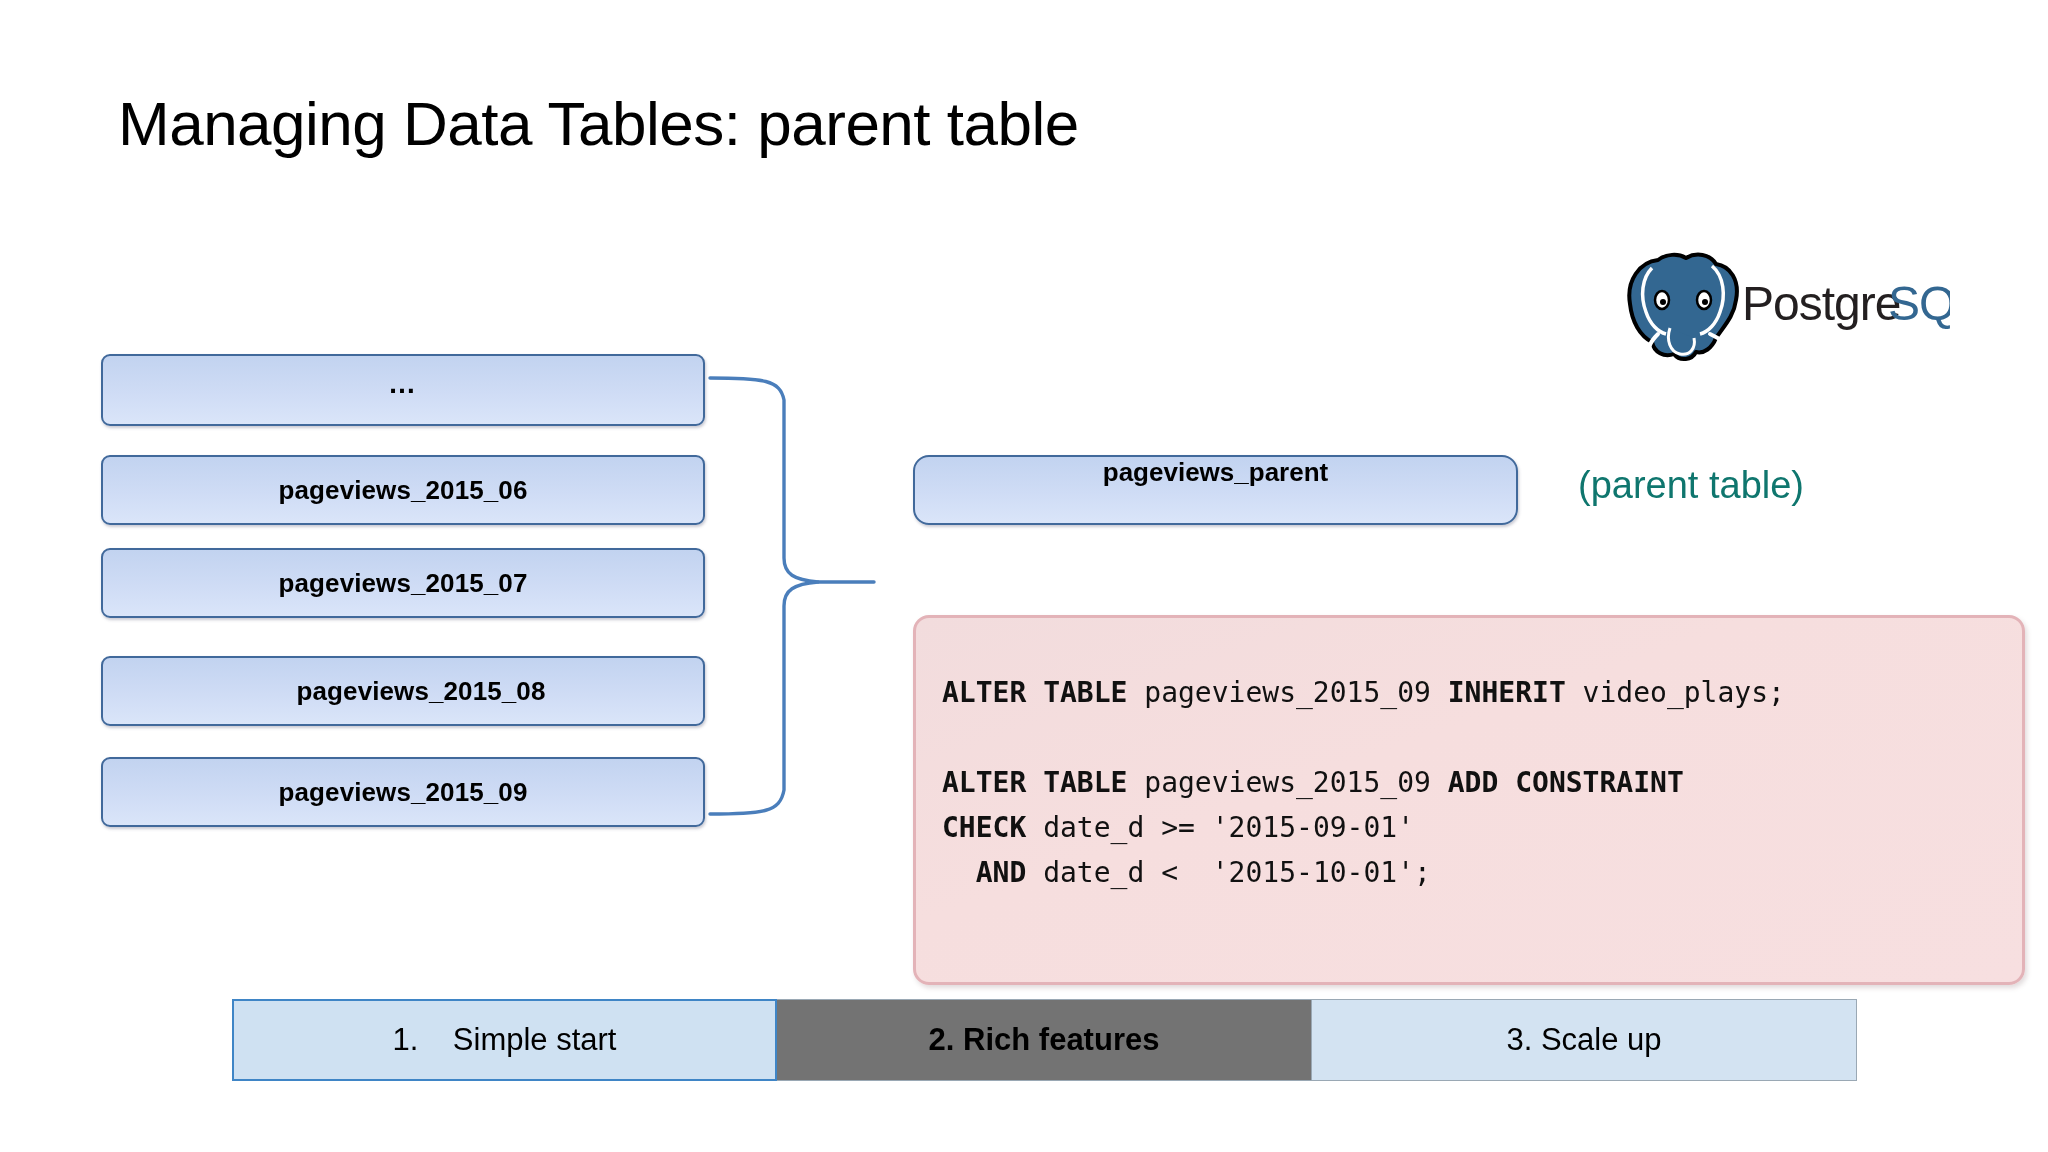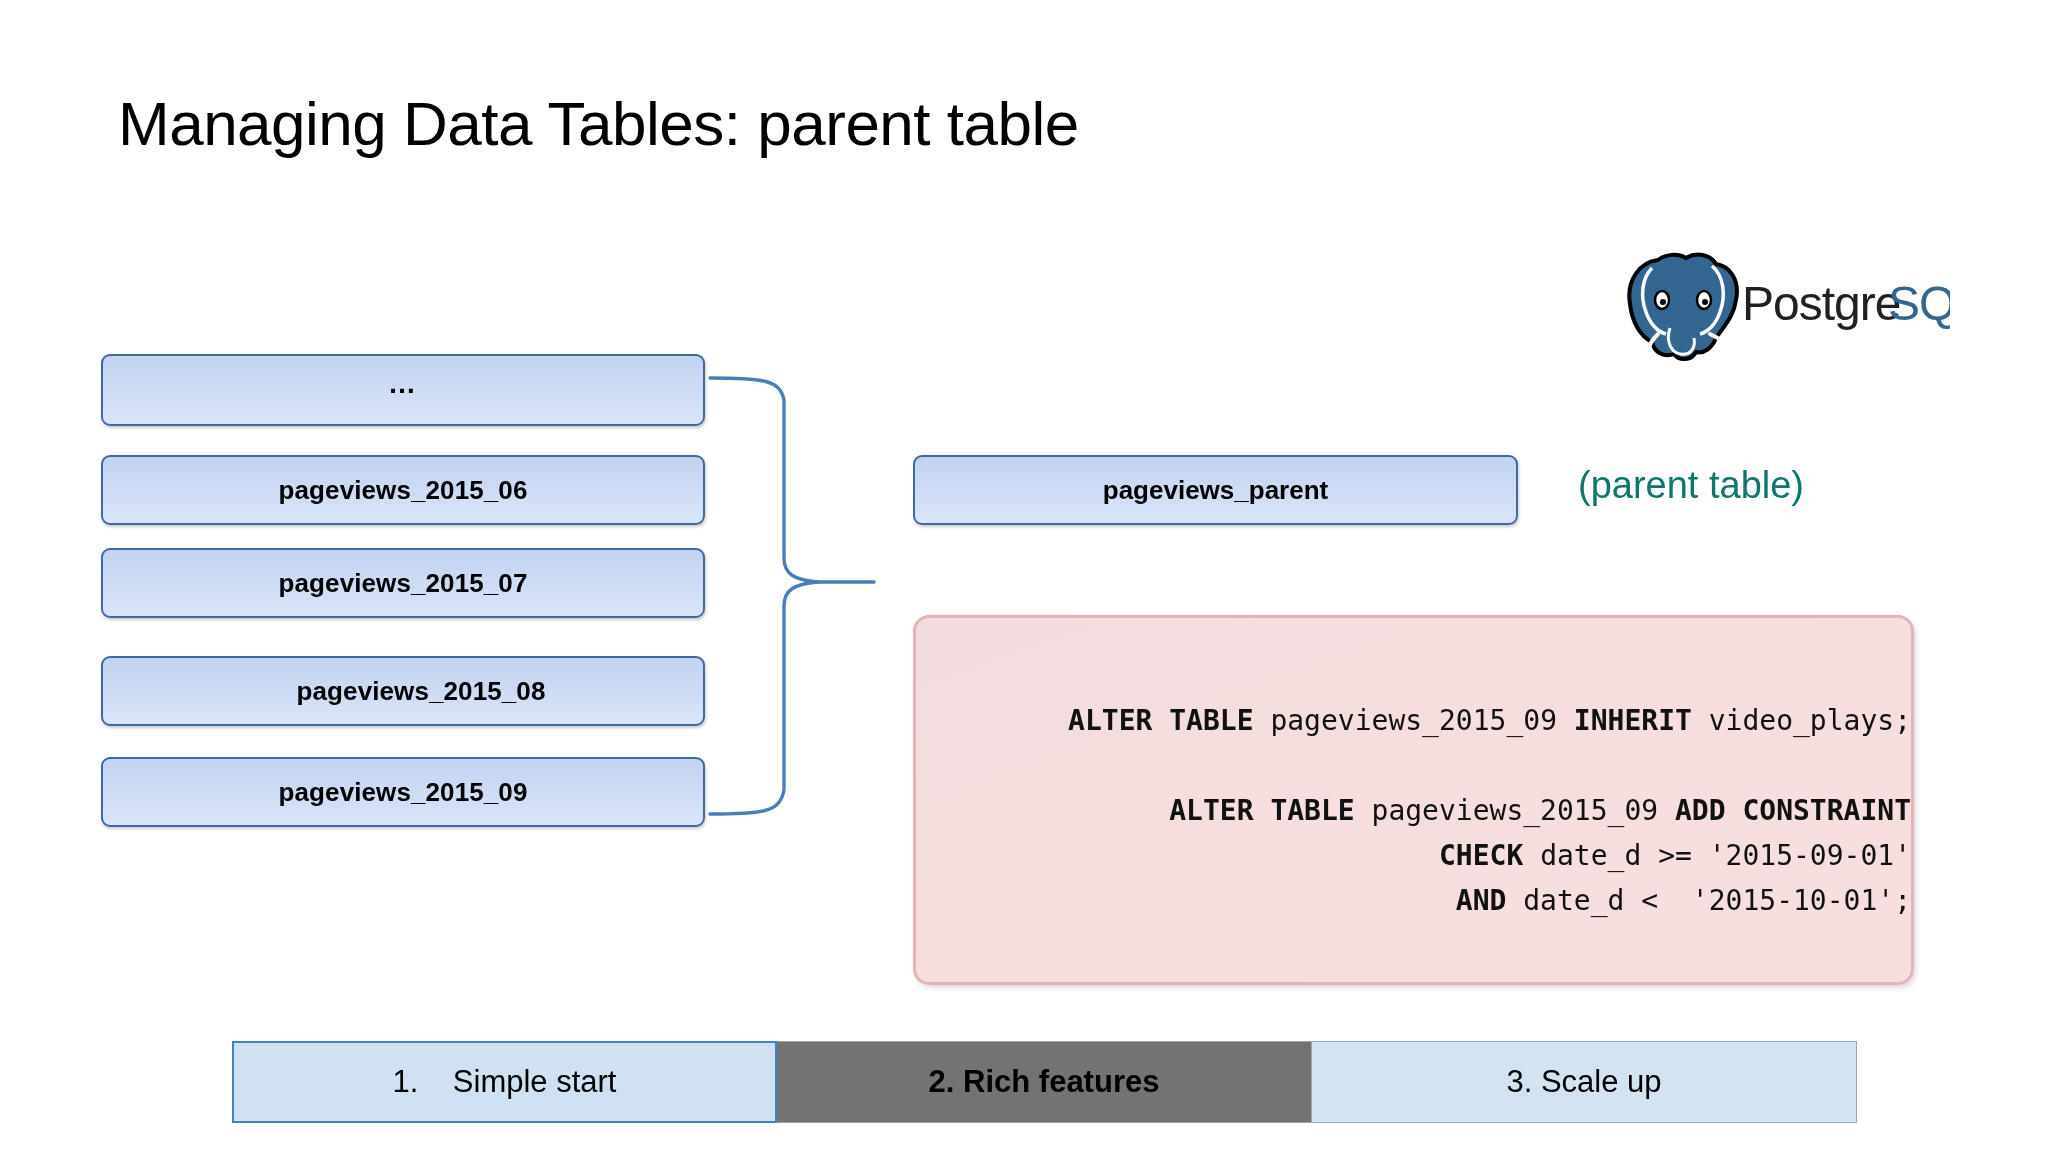--- a/index.html
+++ b/index.html
@@ -81,25 +81,25 @@
 
   
   #parent-box {
     position: absolute;
     left: 913px;
     top: 455px;
     width: 605px;
     height: 70px;
     box-sizing: border-box;
     border: 2px solid #41699b;
-    border-radius: 9px;
+    border-radius: 16px;
     background: linear-gradient(180deg, #c2d3f0 0%, #cfdcf5 55%, #dae5f9 100%);
     box-shadow: 1px 2px 3px rgba(80, 80, 110, 0.30);
     display: flex;
-    align-items: center;
+    align-items: flex-start;
     justify-content: center;
   }
   #parent-box .box-label {
     font-size: 26px;
     font-weight: 700;
     color: #000000;
   }
 
   
   #parent-caption {
@@ -109,47 +109,46 @@
     font-size: 38px;
     color: #0f766e;
     white-space: nowrap;
   }
 
   
   #sql-panel {
     position: absolute;
     left: 913px;
     top: 615px;
-    width: 1001px;
+    width: 1112px;
     height: 370px;
     box-sizing: border-box;
     border: 3px solid #e3b3b8;
     border-radius: 16px;
     background: linear-gradient(160deg, #f2dcdd 0%, #f6dede 40%, #f7dfe0 100%);
     box-shadow: 2px 3px 5px rgba(120, 90, 95, 0.22);
-    padding: 80px 0 0 26px;
-    text-align: right;
+    padding: 52px 0 0 26px;
   }
   #sql-code {
     font-family: "DejaVu Sans Mono", "Liberation Mono", monospace;
     font-size: 28px;
     line-height: 45px;
     color: #111111;
     white-space: pre;
     margin: 0;
   }
   #sql-code .kw {
     font-weight: 700;
   }
 
   
   #bottom-nav {
     position: absolute;
     left: 232px;
-    top: 1041px;
+    top: 999px;
     width: 1625px;
     height: 82px;
     display: flex;
   }
   .nav-tab {
     box-sizing: border-box;
     display: flex;
     align-items: center;
     justify-content: center;
     font-size: 31px;

